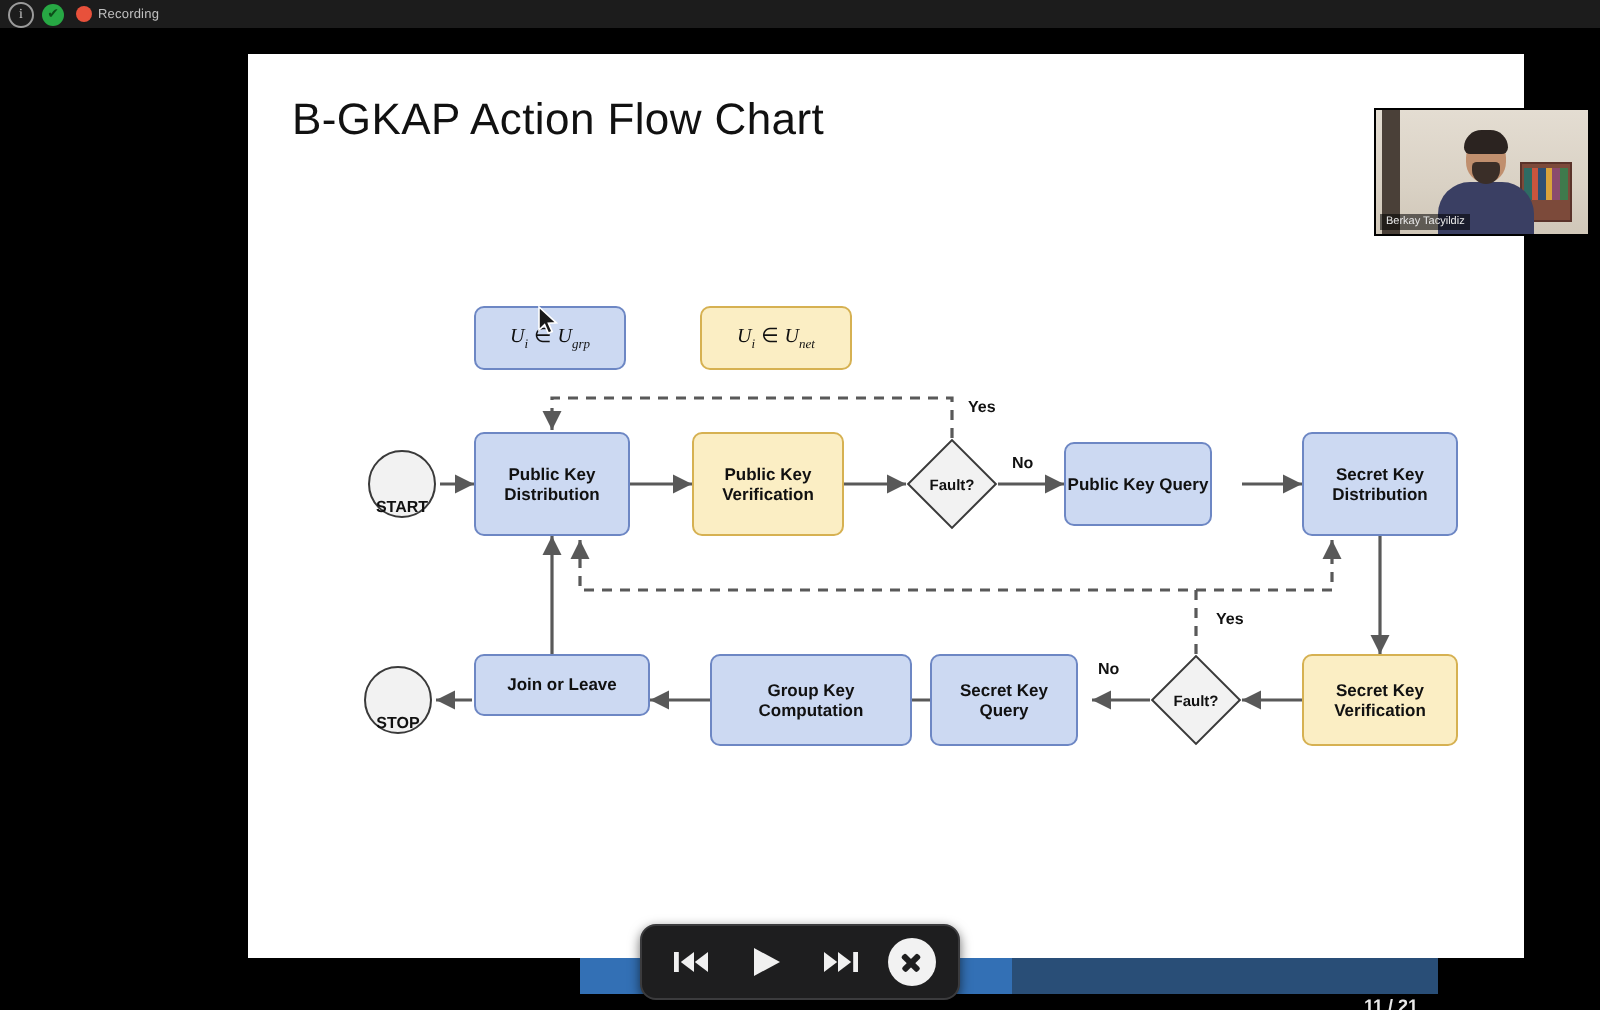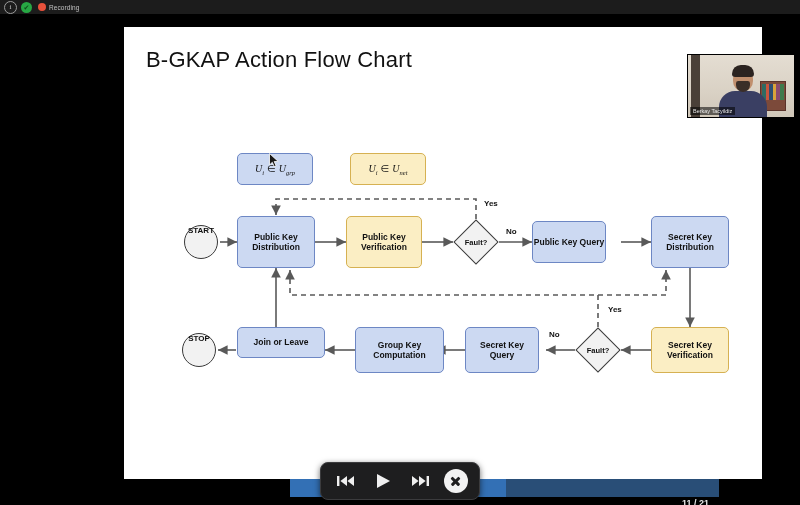--- a/index.html
+++ b/index.html
@@ -171,21 +171,21 @@
   }
   .legend-box .nin { font-style: normal; margin: 0 3px; }
 
   .terminal {
     position: absolute;
     width: 34px; height: 34px;
     border-radius: 50%;
     background: #f2f2f2;
     border: 1.6px solid #3a3a3a;
     display: flex;
-    align-items: flex-start;
+    align-items: flex-end;
     justify-content: center;
     font-size: 8px;
     font-weight: bold;
     color: #111;
     box-sizing: border-box;
     z-index: 5;
   }
 
   .decision {
     position: absolute;
@@ -471,21 +471,21 @@
     <div class="node blue" style="left:527px; top:189px; width:78px; height:52px;">
       <span>Secret Key<br>Distribution</span>
     </div>
 
     <div class="node yellow" style="left:527px; top:300px; width:78px; height:46px;">
       <span>Secret Key<br>Verification</span>
     </div>
     <div class="node blue" style="left:341px; top:300px; width:74px; height:46px;">
       <span>Secret Key<br>Query</span>
     </div>
-    <div class="node blue" style="left:231px; top:300px; width:89px; height:46px;align-items:center;">
+    <div class="node blue" style="left:231px; top:300px; width:101px; height:46px;align-items:center;">
       <span>Group Key<br>Computation</span>
     </div>
     <div class="node blue" style="left:113px; top:300px; width:88px; height:31px;">
       <span>Join or Leave</span>
     </div>
 
     <div class="decision" style="left:329px; top:192px;">
       <div class="dia"></div>
       <div class="dtext">Fault?</div>
     </div>

